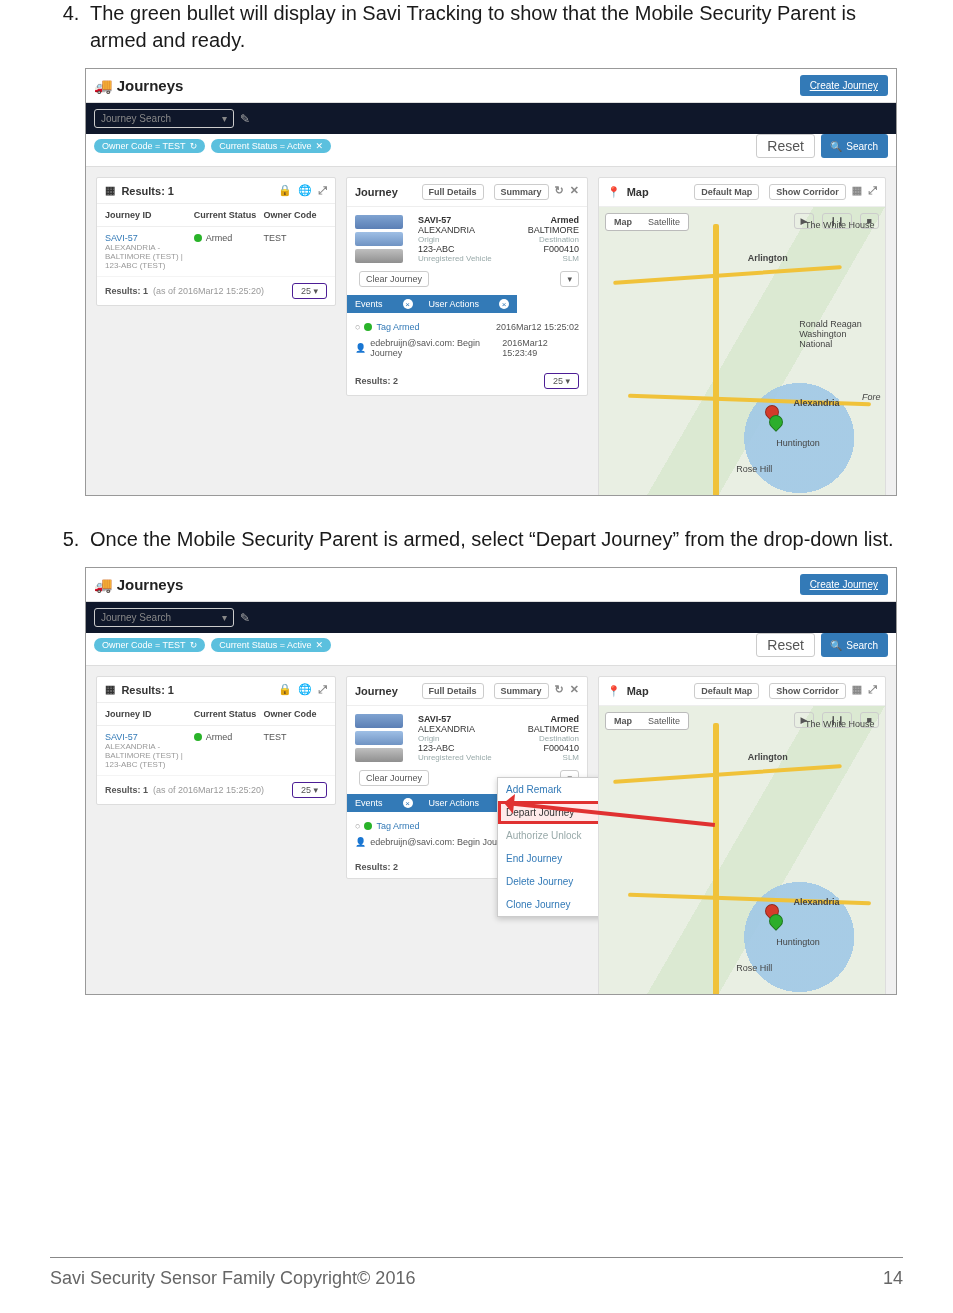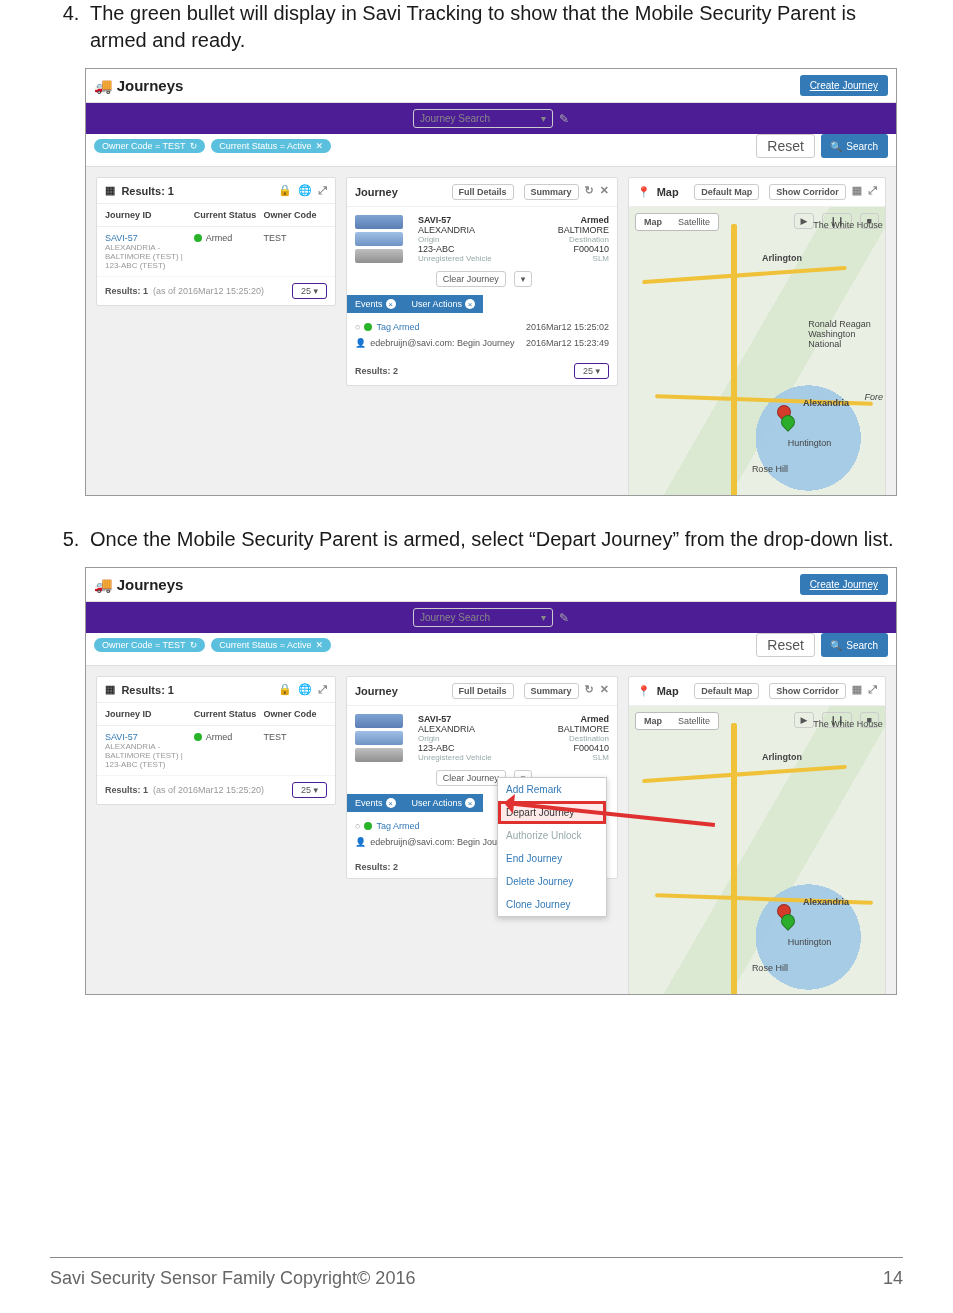--- a/index.html
+++ b/index.html
@@ -30,39 +30,39 @@
     display:flex; align-items:center;
     padding: 6px 8px;
     background:#fff;
     border-bottom:1px solid #ddd;
   }
   .brand { font-weight:bold; font-size:15px; color:#222; display:flex; align-items:center; gap:4px; }
   .create-btn {
     margin-left:auto; background:#337ab7; color:#fff;
     padding:5px 10px; border-radius:3px; font-size:10px;text-decoration:underline;
   }
-  .searchrow { display:flex; align-items:center; gap:6px; padding:6px 8px; background:#4c1d95;justify-content:center; }
+  .searchrow { display:flex; align-items:center; gap:6px; padding:6px 8px; background:#0f172a; }
   .searchbox {
     border:1px solid #ccc; padding:3px 6px; border-radius:3px;
     width:140px; display:flex; align-items:center; justify-content:space-between;
     font-size:10px; color:#888;
   }
   .pencil { color:#aaa; font-size:12px; }
   .tagrow { padding:0 8px 8px 8px; display:flex; align-items:center; gap:6px; background:#fff; border-bottom:1px solid #ddd; }
   .tag {
     background:#5bc0de; color:#fff; padding:2px 8px; border-radius:10px; font-size:9px;
     display:flex; align-items:center; gap:4px;
   }
   .right-btns { margin-left:auto; display:flex; gap:6px; }
   .btn-outline { border:1px solid #ccc; background:#fff; padding:3px 10px; border-radius:3px; font-size:14px; color:#555; }
   .btn-primary { background:#337ab7; color:#fff; padding:3px 10px; border-radius:3px; font-size:10px; display:flex; align-items:center; gap:3px; }
   .panels { display:flex; gap:10px; padding:10px; background:#f0f0f0; align-items:flex-start; }
   .panel { background:#fff; border:1px solid #ddd; border-radius:2px; }
   .panel-left { width:240px; }
-  .panel-mid  { width:272px; }
+  .panel-mid  { width:242px; }
   .panel-right{ flex:1; position:relative; }
   .phead {
     display:flex; align-items:center; padding:6px 8px; border-bottom:1px solid #eee;
     font-weight:bold; font-size:11px; color:#333; gap:6px;
   }
   .phead .tools { margin-left:auto; display:flex; gap:6px; color:#888; font-size:11px; }
   .thead { display:flex; font-size:9px; font-weight:bold; color:#444; padding:6px 8px; border-bottom:1px solid #eee; }
   .thead > div:nth-child(1){ flex:1.4; }
   .thead > div:nth-child(2){ flex:1.1; }
   .thead > div:nth-child(3){ flex:1; }
@@ -76,23 +76,23 @@
   .pagebtn { border:1px solid #4c1d95; padding:2px 8px; border-radius:3px; margin-left:auto; font-size:9px; color:#555; }
   .mid-minibtn { border:1px solid #ccc; padding:2px 6px; border-radius:3px; font-size:9px; color:#555; margin-left:4px; }
   .midrow { padding:8px; display:flex; gap:8px; }
   .vehcol { width:55px; display:flex; flex-direction:column; gap:3px; }
   .vehicle { width:48px; height:14px; border-radius:2px; background:linear-gradient(#7fa3d1,#5b7fb5); }
   .vehicle.truck1{ background:linear-gradient(#9fbfe5,#6f93c3); }
   .vehicle.truck2{ background:linear-gradient(#bfbfbf,#8f8f8f); }
   .kv { flex:1; font-size:9px; color:#333; }
   .kv .row { display:flex; justify-content:space-between; }
   .kv .lab { color:#9aa; font-size:8px; }
-  .clearj { display:flex; justify-content:center; gap:4px; padding:0 8px 8px 8px; }
+  .clearj { display:flex; justify-content:space-between; gap:4px; padding:0 8px 8px 8px; }
   .tabs { display:flex; gap:0; }
-  .tab  { background:#337ab7; color:#fff; font-size:9px; padding:4px 8px; display:flex; align-items:center; gap:3px; }
+  .tab  { background:#337ab7; color:#fff; font-size:9px; padding:4px 8px; display:flex; align-items:center; gap:20px; }
   .tab .x { background:#fff; color:#337ab7; border-radius:50%; width:10px; height:10px; display:flex; align-items:center; justify-content:center; font-size:8px; }
   .evlist { padding:6px 8px; font-size:9px; }
   .evlist .ev { display:flex; justify-content:space-between; padding:3px 0; align-items:center; }
   .evlist .ev .left { display:flex; align-items:center; gap:4px; }
   .map {
     height: 330px; position:relative;
     background:
       radial-gradient(circle at 70% 70%, rgba(160,200,230,.9) 0 18%, transparent 18%),
       linear-gradient(120deg, #e9efe3 0 45%, #dbe9d2 45% 60%, #e9efe3 60% 100%);
   }

